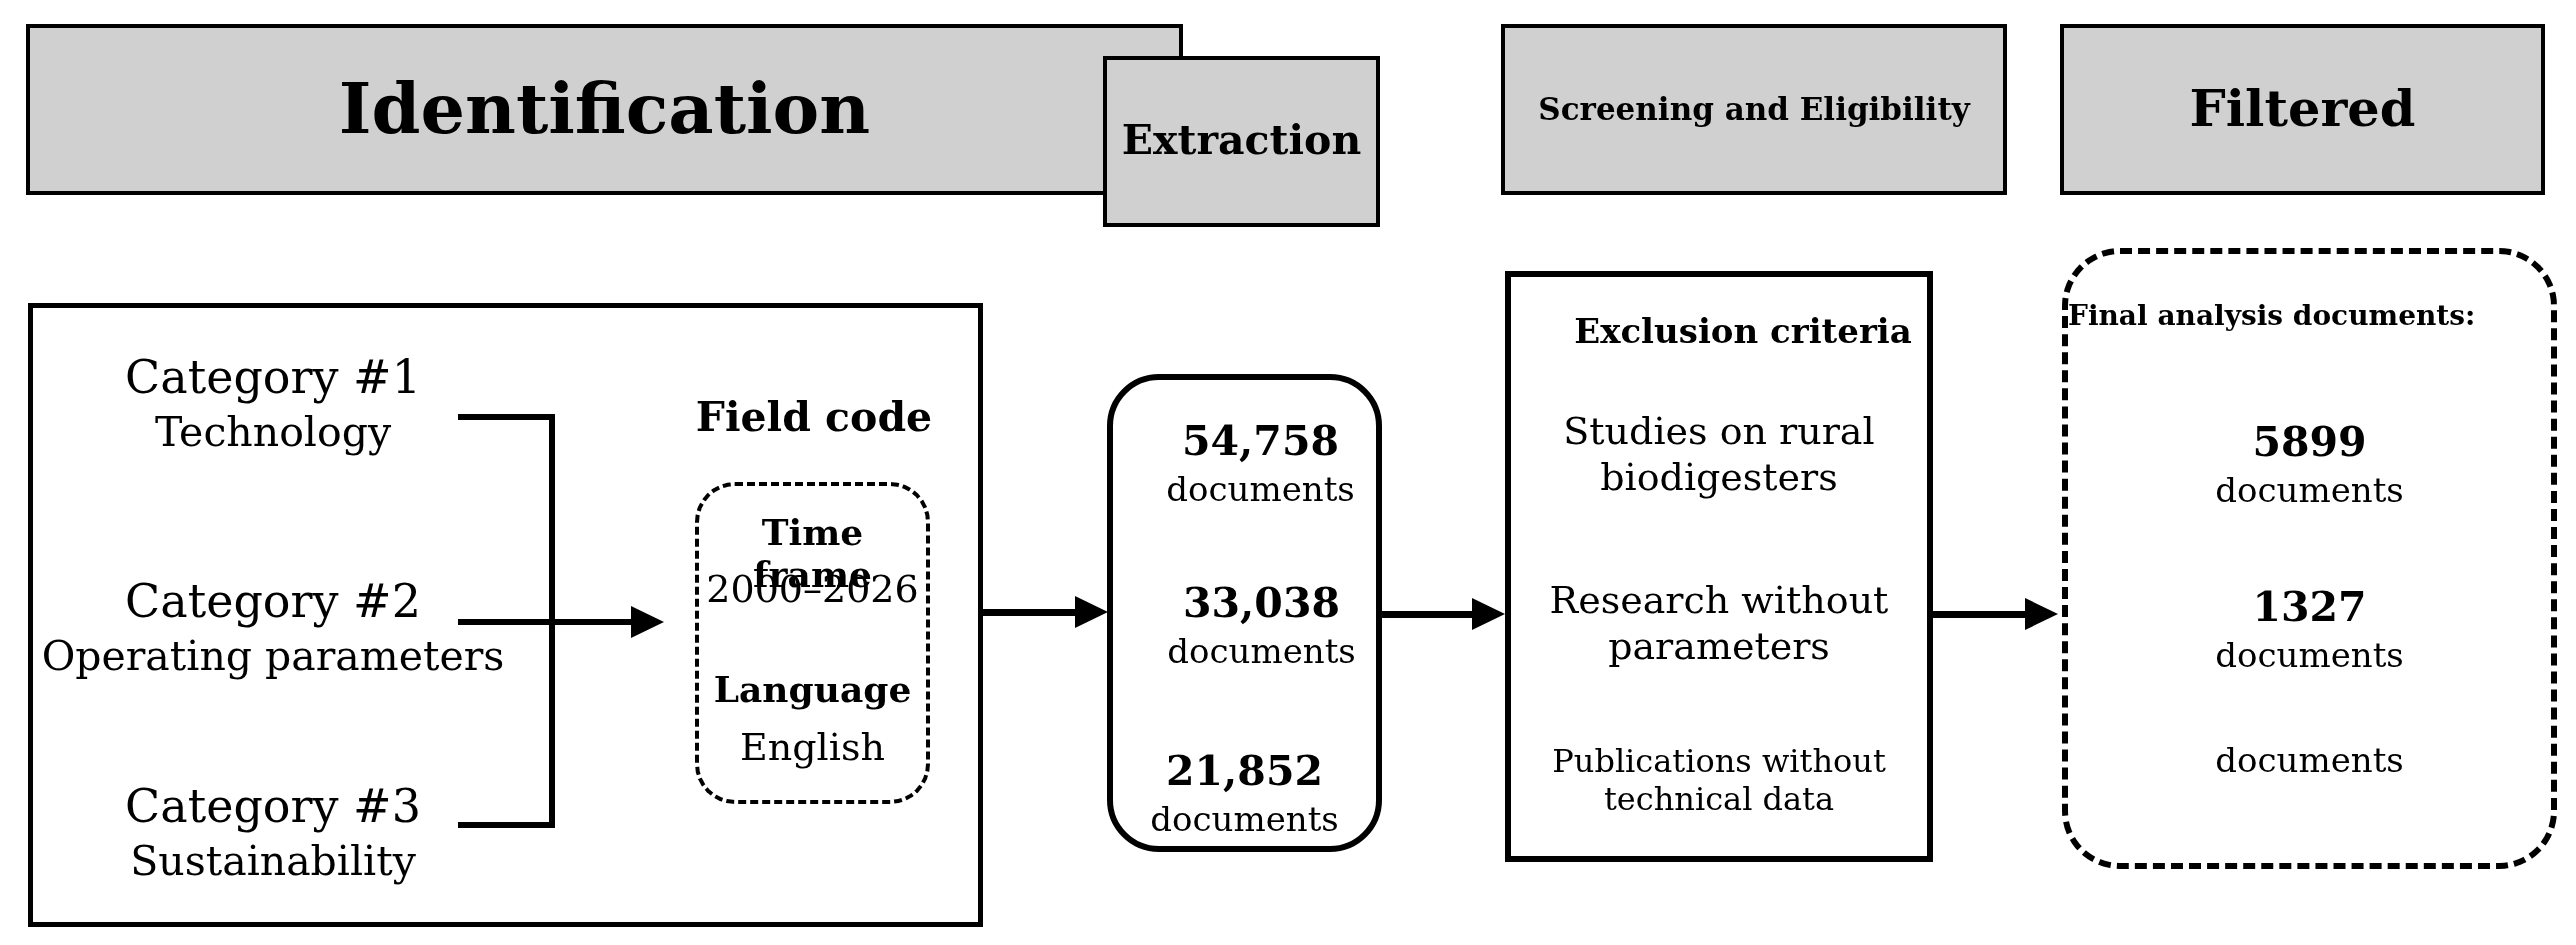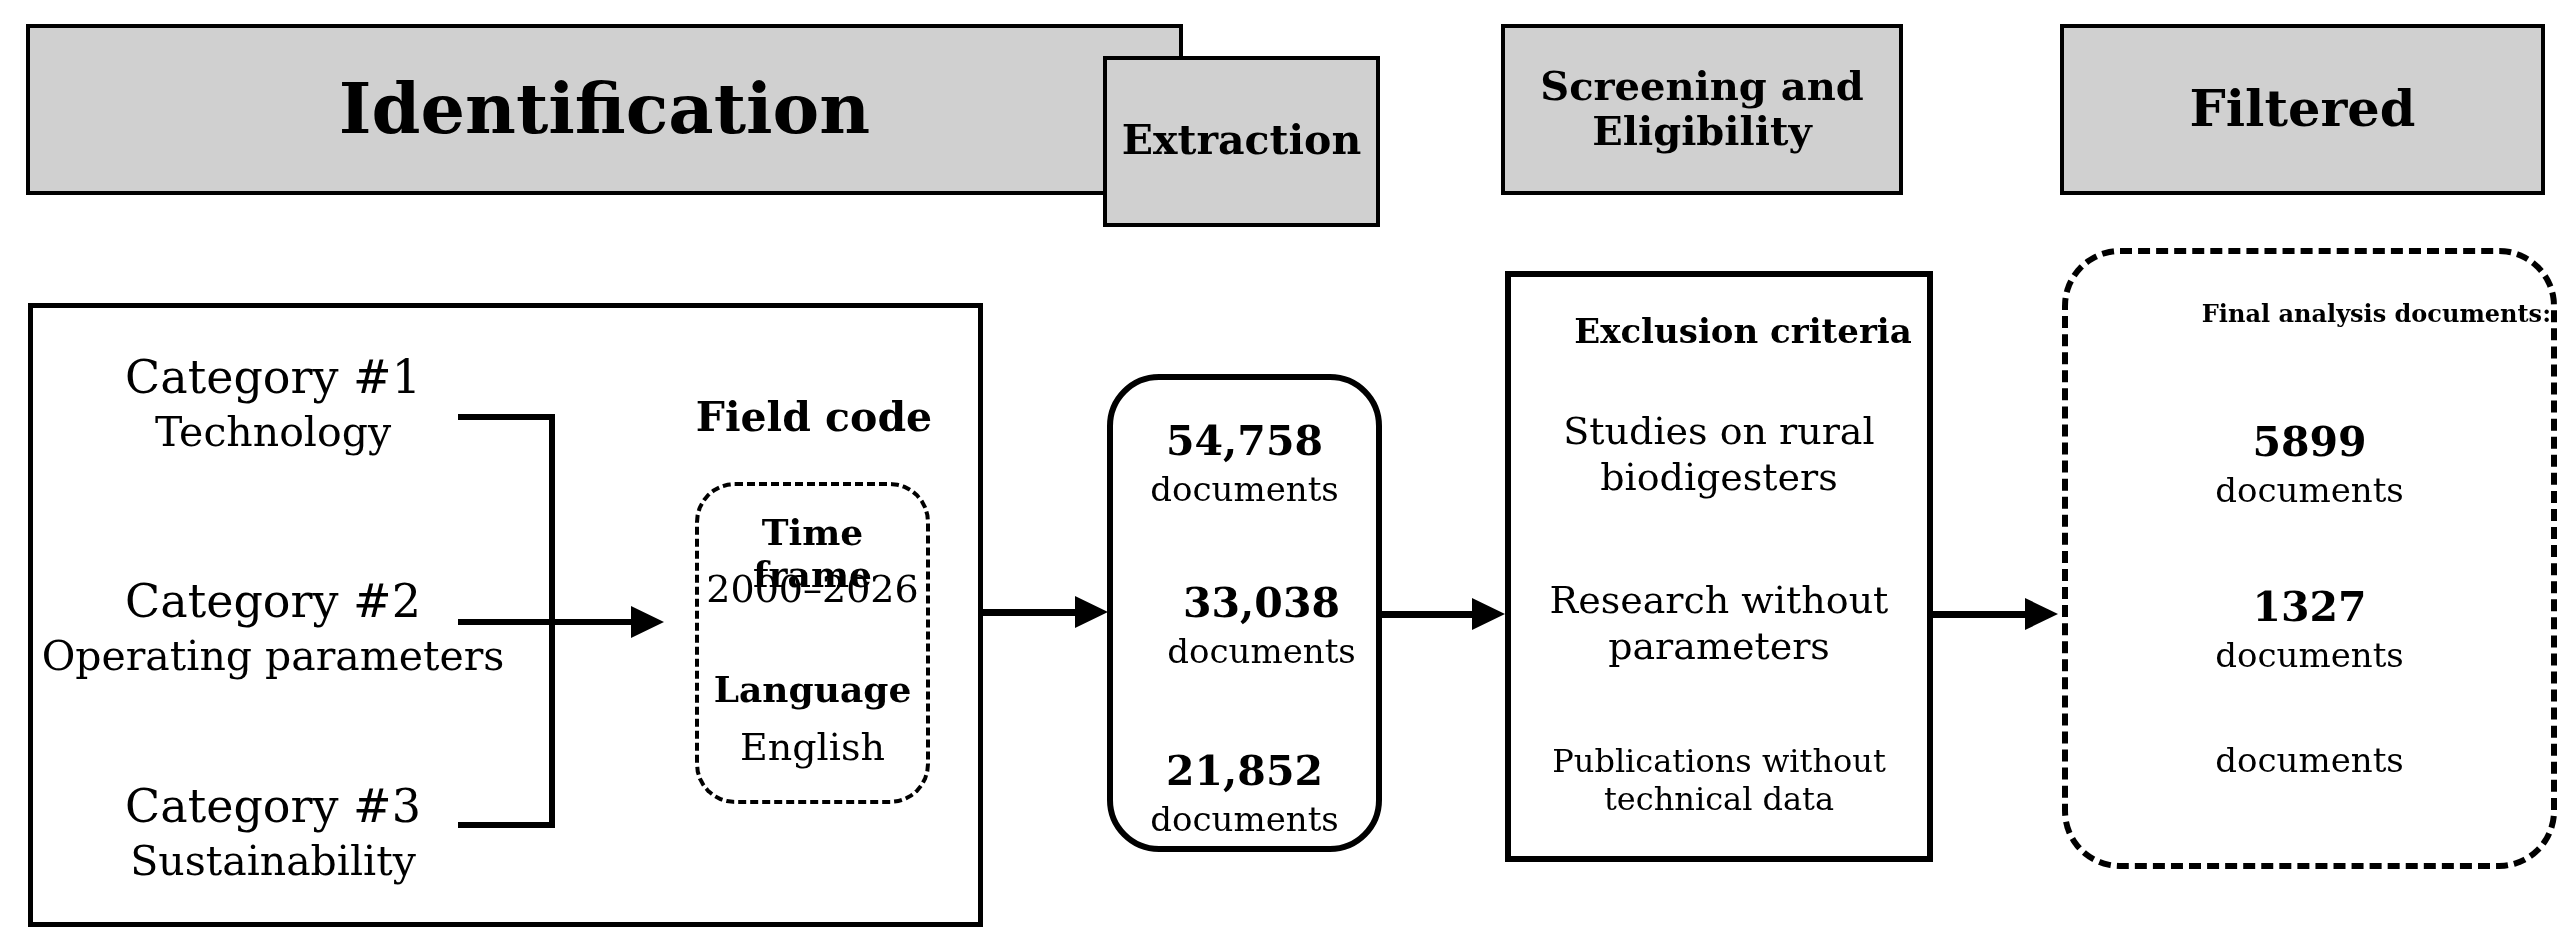--- a/index.html
+++ b/index.html
@@ -20,21 +20,21 @@
   .stage-header{
     position:absolute;top:23.5px;height:171px;
     background:var(--header-bg);
     border:4.7px solid var(--ink);
     box-sizing:border-box;
     display:flex;align-items:center;justify-content:center;
     text-align:center;font-weight:bold;line-height:1.12;
   }
   #hdr-identification{left:26px;width:1157px;font-size:70px;}
   #hdr-extraction{left:1103px;width:277px;font-size:41px;margin-top:32px;}
-  #hdr-screening{left:1501px;width:402px;font-size:40px;padding:0 19px;}
+  #hdr-screening{left:1501px;width:506px;font-size:31px;padding:0 19px;}
   #hdr-filtered{left:2060px;width:485px;font-size:51px;}
 
   
   #id-box{
     position:absolute;left:28px;top:303px;width:955px;height:624px;
     border:5.6px solid var(--ink);box-sizing:border-box;
   }
   .category{
     position:absolute;left:38px;width:470px;text-align:center;
   }
@@ -83,42 +83,42 @@
   #arrow3-head{left:2025px;top:598px;}
 
   
   #extraction-box{
     position:absolute;left:1107px;top:374px;width:275px;height:478px;
     border:6.6px solid var(--ink);border-radius:52px;box-sizing:border-box;
   }
   .count-group{position:absolute;left:0;width:100%;text-align:center;}
   .count{display:block;font-weight:bold;font-size:41px;line-height:53px;}
   .unit{display:block;font-size:34px;line-height:43px;}
-  #ext-g1{top:35px;}
+  #ext-g1{top:35px;padding-left:16px;}
   #ext-g2{top:197px;padding-left:17px;}
   #ext-g3{top:365px;}
 
   
   #screening-box{
     position:absolute;left:1505px;top:271px;width:428px;height:591px;
     border:6.6px solid var(--ink);box-sizing:border-box;
   }
   .scr-line{position:absolute;left:0;width:100%;text-align:center;padding-left:24px;}
   #scr-title{top:34px;font-weight:bold;font-size:34px;}
   #scr-item1{top:132px;font-size:38px;line-height:1.2;padding:0 20px;box-sizing:border-box;}
   #scr-item2{top:301px;font-size:38px;line-height:1.2;padding:0 26px;box-sizing:border-box;}
   #scr-item3{top:465px;font-size:32px;line-height:1.2;padding:0 26px;box-sizing:border-box;}
 
   
   #filtered-box{
     position:absolute;left:2062px;top:248px;width:495px;height:621px;
     border:6.6px dashed var(--ink);border-radius:58px;box-sizing:border-box;
   }
-  #flt-title{position:absolute;top:45px;left:0;width:100%;text-align:right;
-    font-weight:bold;font-size:24px;}
+  #flt-title{position:absolute;top:45px;left:0;width:100%;text-align:left;
+    font-weight:bold;font-size:28px;}
   #flt-g1{top:162px;}
   #flt-g2{top:327px;}
   #flt-g3{top:485px;}
 </style>
 </head>
 <body>
 
 <div id="canvas">
 
   <div class="stage-header" id="hdr-identification">

